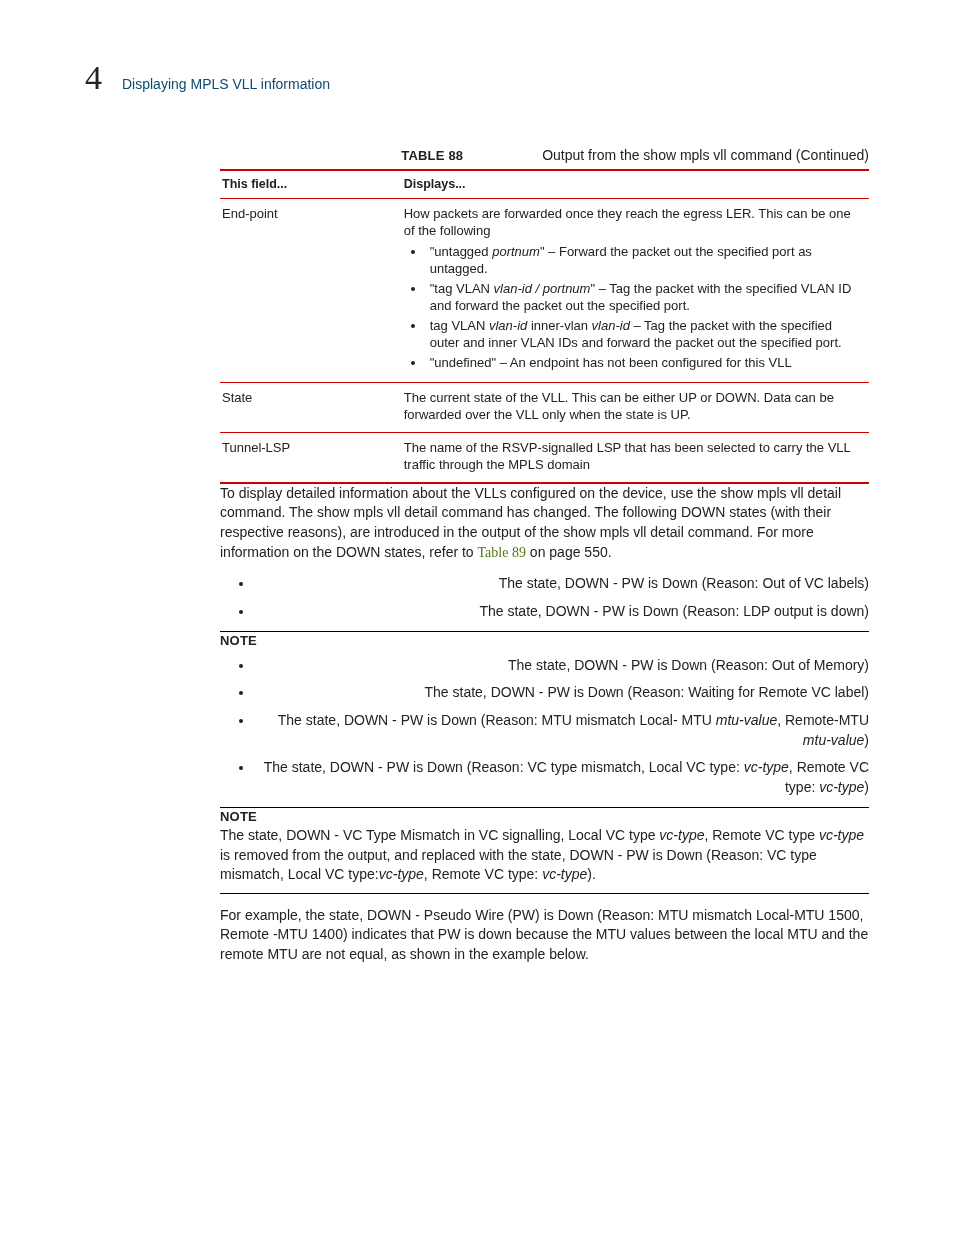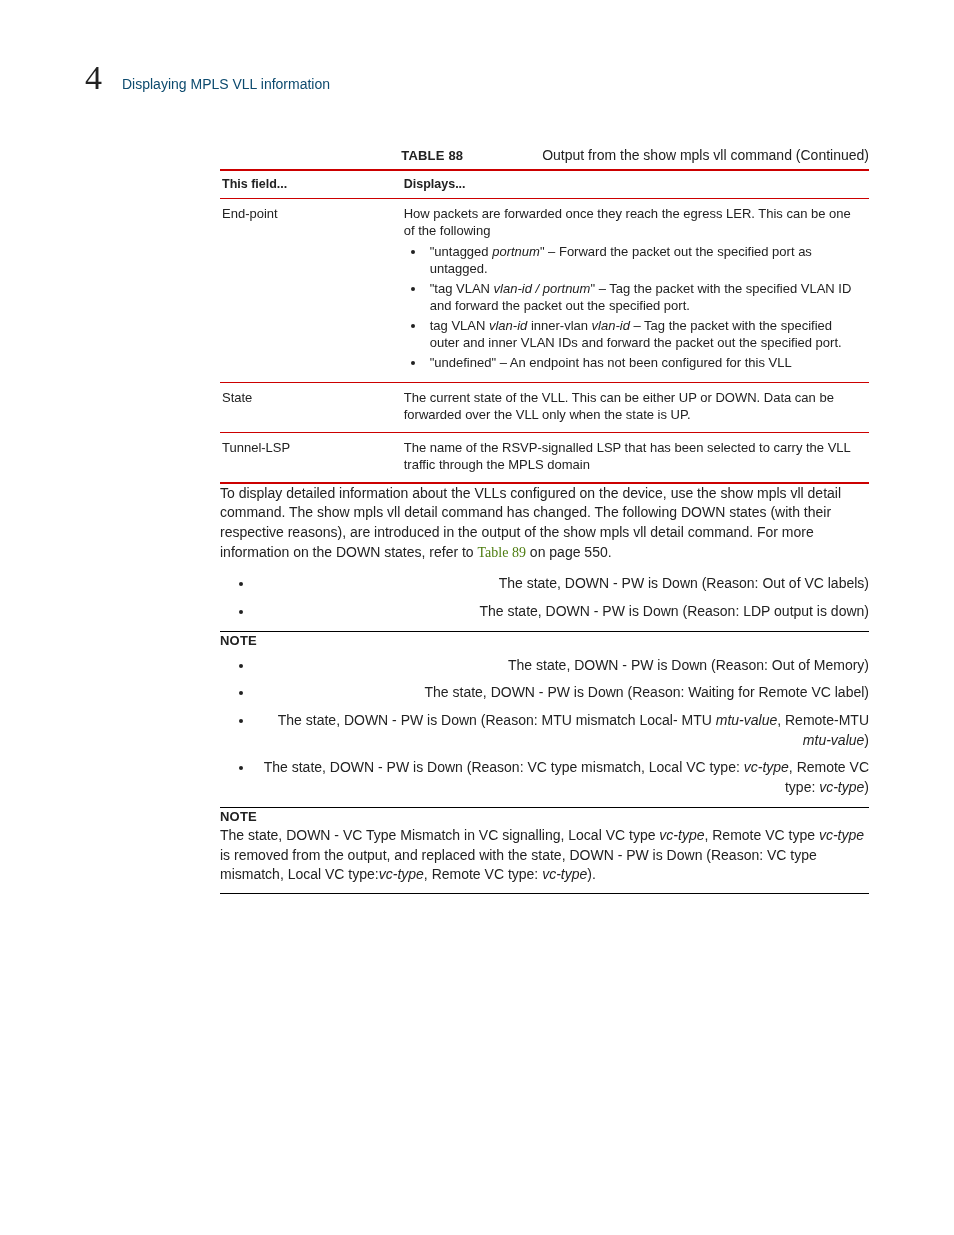--- a/index.html
+++ b/index.html
@@ -100,14 +100,15 @@
     <li>The state, DOWN - PW is Down (Reason: Waiting for Remote VC label)</li>
     <li><span>The state, DOWN - PW is Down (Reason: MTU mismatch Local- MTU </span><span class="ital">mtu-value</span><span>, Remote-MTU </span><span class="ital">mtu-value</span><span>)</span></li>
     <li><span>The state, DOWN - PW is Down (Reason: VC type mismatch, Local VC type: </span><span class="ital">vc-type</span><span>, Remote VC type: </span><span class="ital">vc-type</span><span>)</span></li>
   </ul>
 
   <div class="note-label">NOTE</div>
   <div class="note-box">
     <span>The state, DOWN - VC Type Mismatch in VC signalling, Local VC type </span><span class="ital">vc-type</span><span>, Remote VC type </span><span class="ital">vc-type</span><span> is removed from the output, and replaced with the state, DOWN - PW is Down (Reason: VC type mismatch, Local VC type:</span><span class="ital">vc-type</span><span>, Remote VC type: </span><span class="ital">vc-type</span><span>).</span>
   </div>
 
+  <p class="para">For example, the state, DOWN - Pseudo Wire (PW) is Down (Reason: MTU mismatch Local-MTU 1500, Remote -MTU 1400) indicates that PW is down because the MTU values between the local MTU and the remote MTU are not equal, as shown in the example below.</p>
 
 </div>
 
 </body></html>

